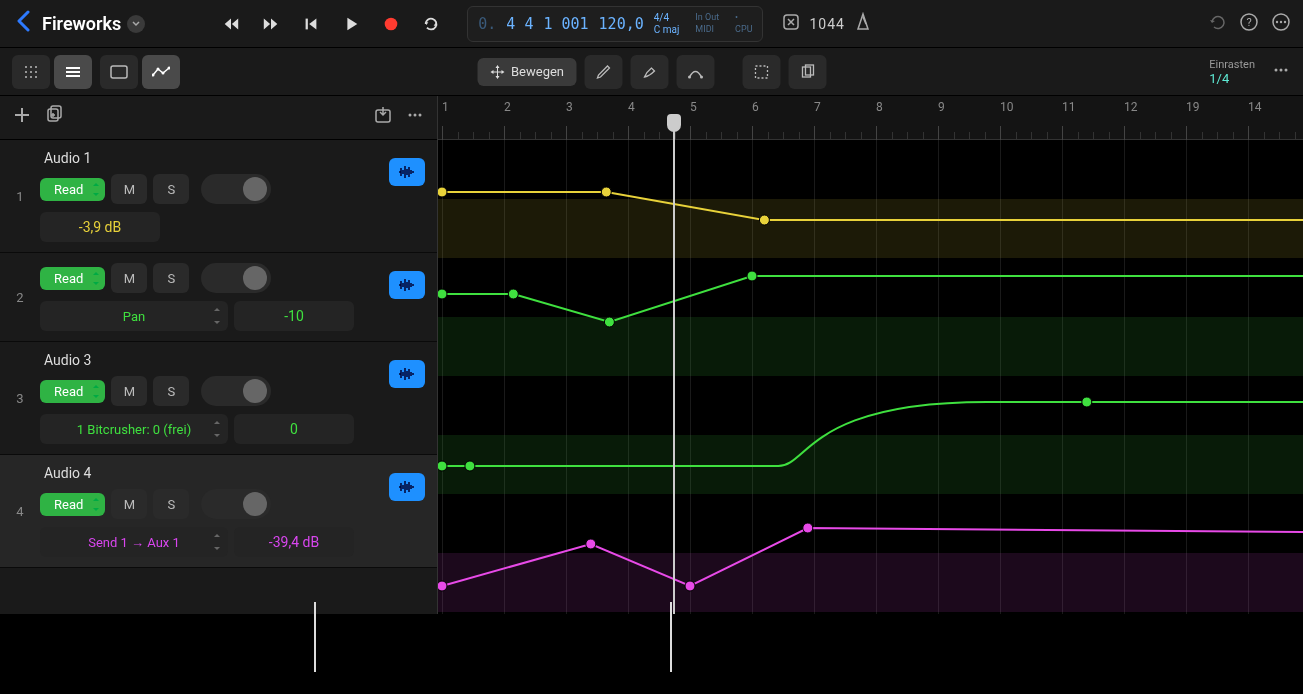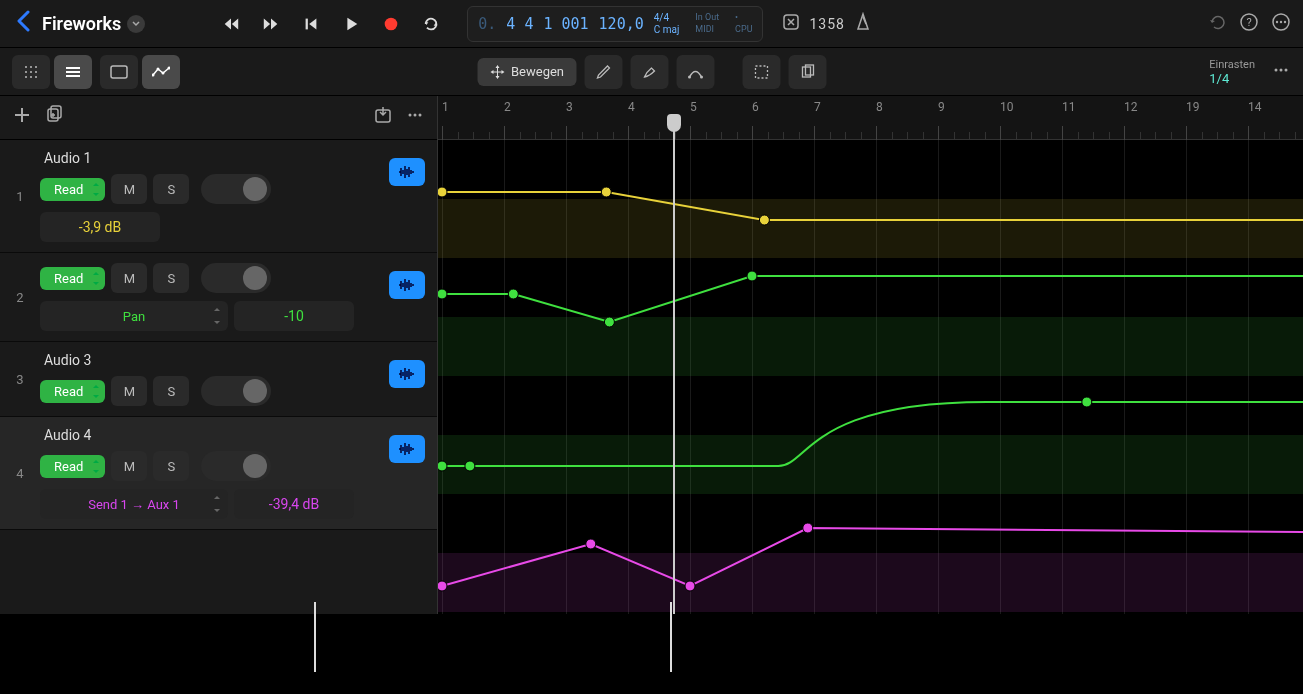--- a/index.html
+++ b/index.html
@@ -165,21 +165,21 @@
       <span>CPU</span>
     </span>
   </div>
 
   <span class="tb-icon" style="margin-left:10px">
     <svg width="20" height="20" viewBox="0 0 20 20">
         <rect x="3" y="3" width="14" height="14" rx="3" fill="none" stroke="#aaa" stroke-width="1.5"></rect>
         <path d="M7 7 L13 13 M13 7 L7 13" stroke="#aaa" stroke-width="1.5"></path>
       </svg>
   </span>
-  <span class="tb-icon" style="font-size:14px; color:#ccc; letter-spacing:1px;">1358</span>
+  <span class="tb-icon" style="font-size:14px; color:#ccc; letter-spacing:1px;">1044</span>
   <span class="tb-icon">
     <svg width="20" height="20" viewBox="0 0 20 20">
         <path d="M10 2 L5 17 L15 17 Z" fill="none" stroke="#aaa" stroke-width="1.5"></path>
         <line x1="10" y1="5" x2="13" y2="12" stroke="#aaa" stroke-width="1.5"></line>
       </svg>
   </span>
 
   <div class="topbar-right">
     <span class="tb-icon"><svg width="20" height="20" viewBox="0 0 20 20">
           <path d="M5 10 A6 6 0 1 1 7 15" stroke="#666" stroke-width="1.5" fill="none"></path>
@@ -364,20 +364,24 @@
         </div>
         <div class="track">
     <div class="track-num">3</div>
     <div class="track-body">
       <div class="track-name">Audio 3</div>
       <div class="track-row1">
         <span class="read-btn">Read</span>
         <span class="ms-btn">M</span>
         <span class="ms-btn">S</span>
         <span class="vol-knob"></span>
+      </div>
+      <div class="track-row2">
+        <span class="param-sel c-green2">1 Bitcrusher: 0 (frei)</span>
+        <span class="param-val c-green2">0</span>
       </div>
     </div>
     <span class="wave-btn">
       <svg viewBox="0 0 20 14">
               <path d="M2 7 L4 7 M4 3 L4 11 M6 5 L6 9 M8 1 L8 13 M10 4 L10 10 M12 2 L12 12 M14 5 L14 9 M16 6 L16 8 M18 7 L18 7" stroke="#003" stroke-width="1.5"></path>
             </svg>
     </span>
         </div>
         <div class="track selected">
     <div class="track-num">4</div>

